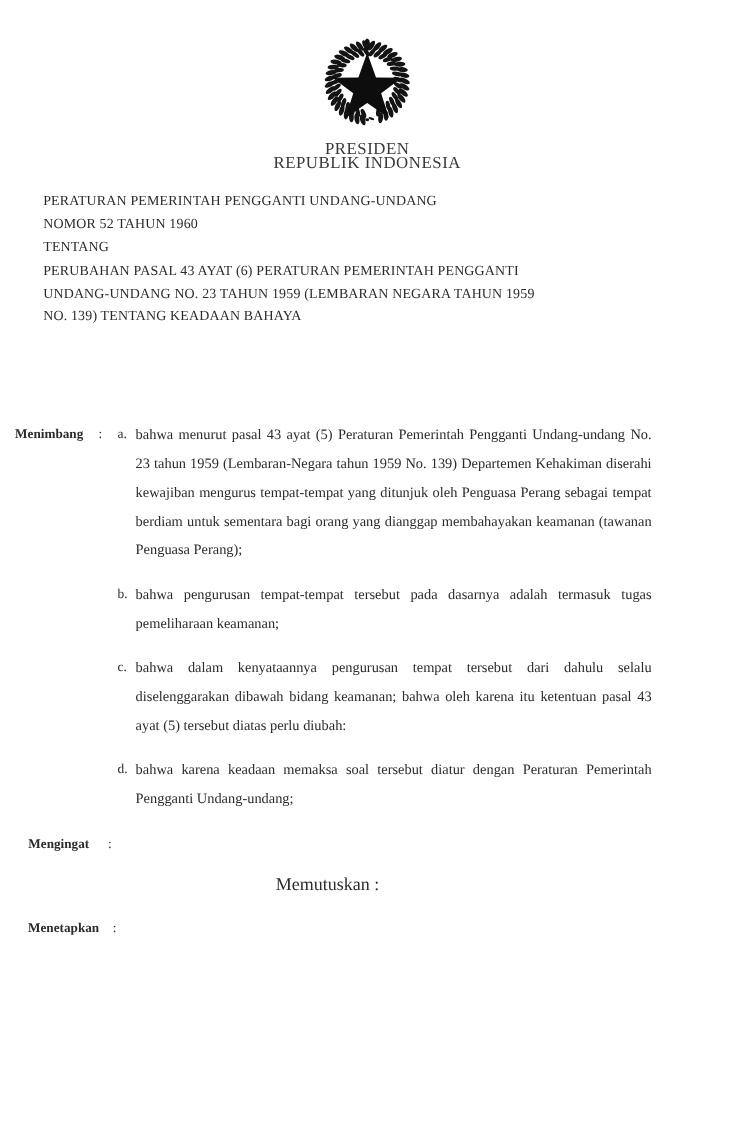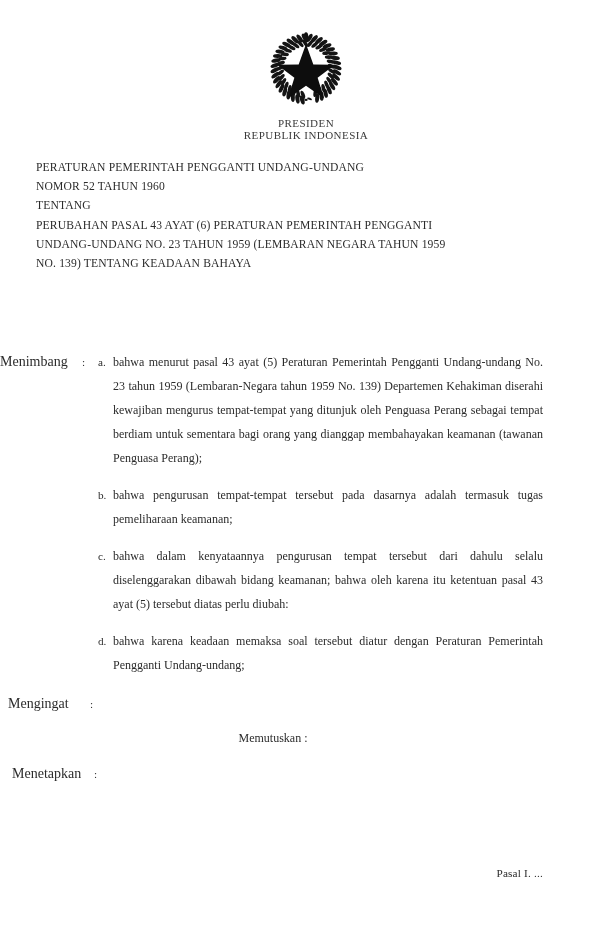--- a/index.html
+++ b/index.html
@@ -28,21 +28,21 @@
   .emblem {
     display: inline-block;
     width: 78px;
     height: 78px;
     line-height: 0;
   }
   .emblem svg { display: block; }
 
   .emblem-caption {
     margin-top: 6px;
-    font-size: 11px;
+    font-size: 14px;
     line-height: 11.5px;
     letter-spacing: 0.45px;
     color: #3a3a3a;
   }
 
   
   .title-block {
     position: absolute;
     left: 36px;
     top: 158px;
@@ -79,24 +79,25 @@
   }
 
   .clause {
     position: relative;
     display: flex;
     align-items: flex-start;
   }
   .clause-label {
     width: 82px;
     flex: 0 0 82px;
-    font-size: 14px;
-    line-height: 24px;
-    text-align: left;
+    font-size: 11px;
+    line-height: 24px;
+    text-align: center;
     padding-left: 0;
+    font-weight: bold;
   }
   .clause-label.indent {
     padding-left: 8px;
   }
   .clause-colon {
     width: 16px;
     flex: 0 0 16px;
     font-size: 11.2px;
     line-height: 24px;
     text-align: left;
@@ -136,21 +137,21 @@
   }
 
   .memutuskan {
     position: absolute;
     left: 0;
     top: 728px;
     width: 612px;
     text-align: center;
     padding-right: 66px;
     box-sizing: border-box;
-    font-size: 12px;
+    font-size: 15px;
     line-height: 20px;
   }
 
   .mengingat-row { position: absolute; left: 0; top: 692px; width: 524px; }
   .menetapkan-row { position: absolute; left: 12px; top: 762px; width: 516px; }
 
   .footer-note {
     position: absolute;
     left: 0;
     top: 864px;
@@ -323,15 +324,14 @@
 
   <div class="memutuskan">Memutuskan :</div>
 
   <div class="menetapkan-row">
     <div class="clause">
       <div class="clause-label">Menetapkan</div>
       <div class="clause-colon">:</div>
     </div>
   </div>
 
-  <div class="footer-note">Pasal I.  ...</div>
 
 </div>
 
 </body></html>

